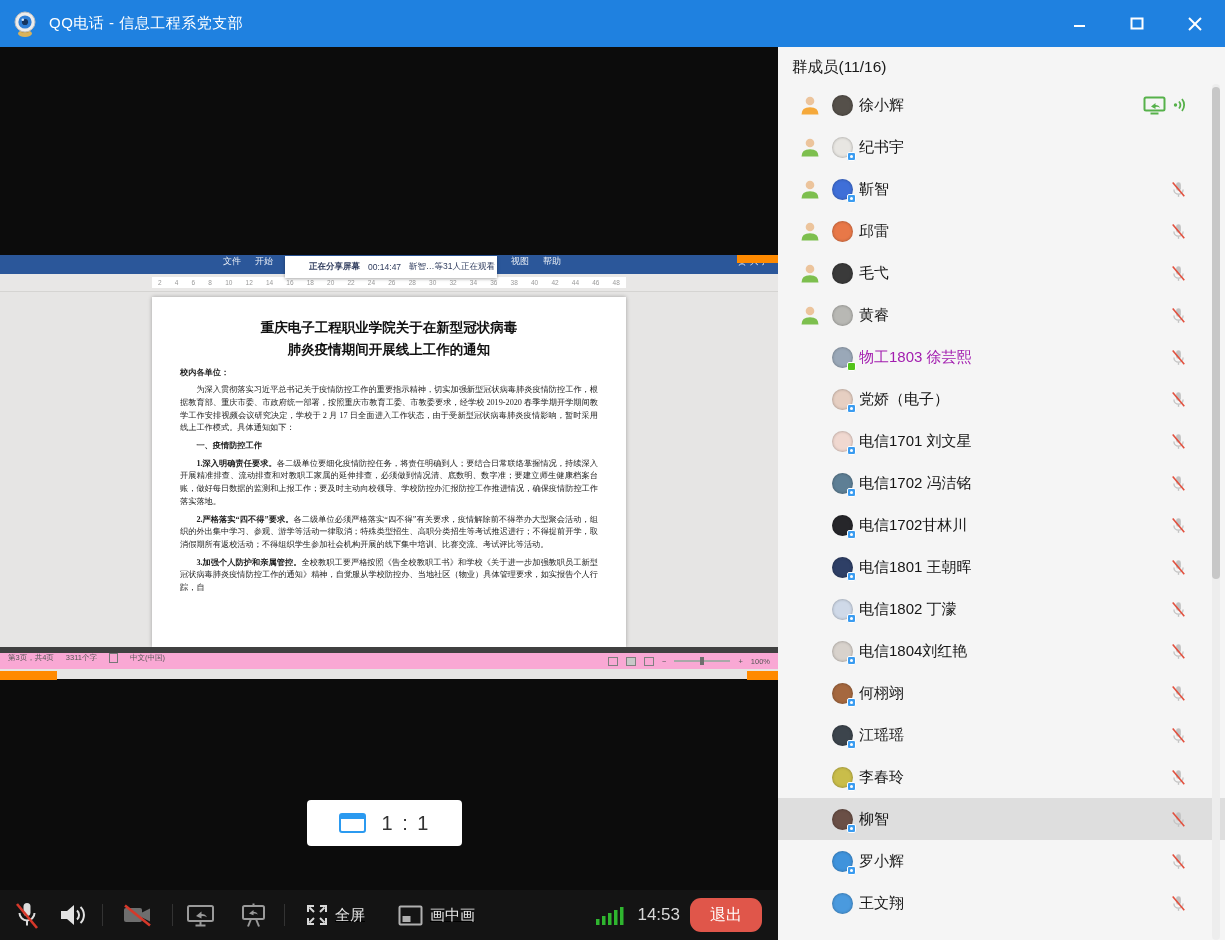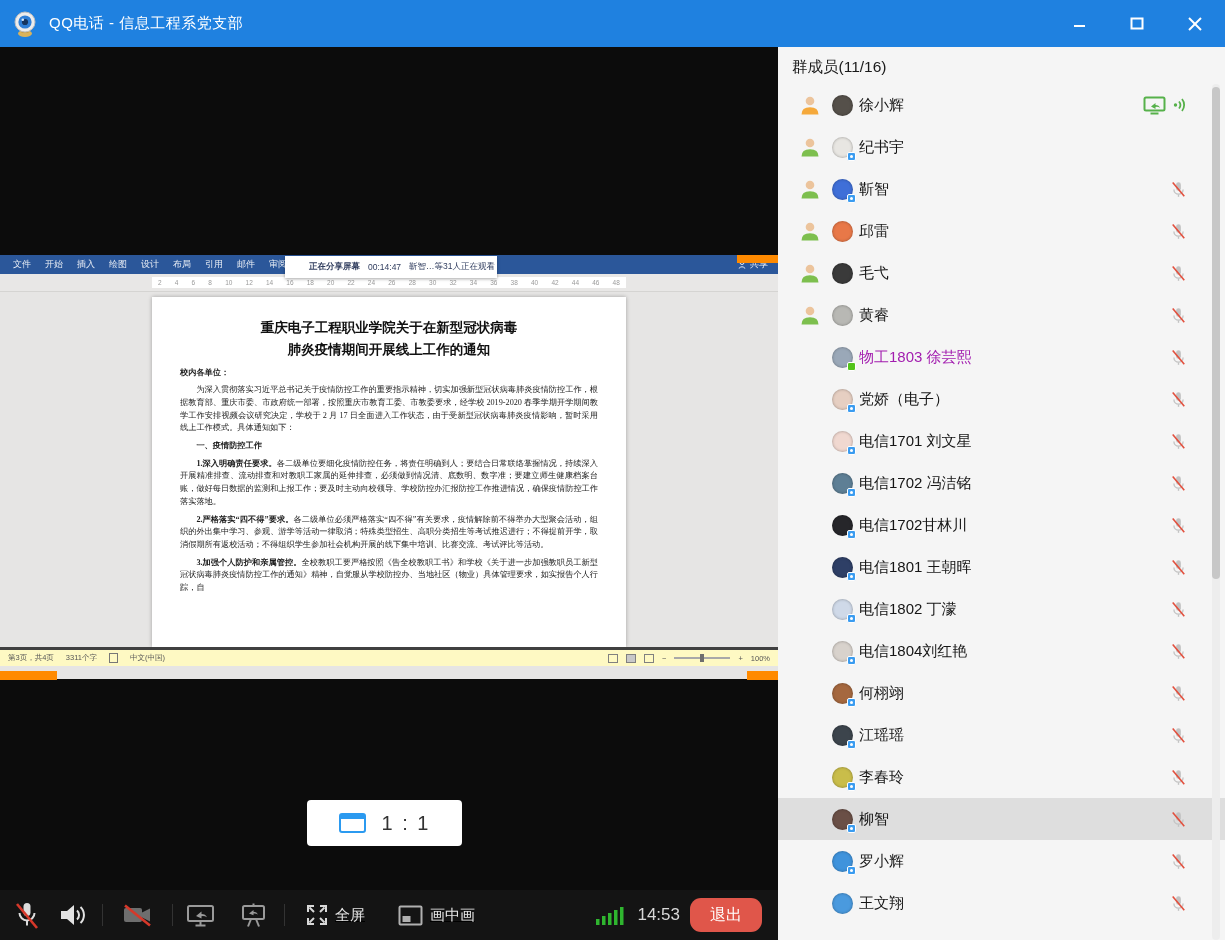--- a/index.html
+++ b/index.html
@@ -41,39 +41,39 @@
   .w-titlebar{position:relative;height:17px;background:#2b579a;}
   .w-qat{position:absolute;left:5px;top:3px;display:flex;gap:7px;}
   .w-qat i{display:block;width:8px;height:9px;background:rgba(255,255,255,.75);border-radius:1px;}
   .w-qat i.rnd{border-radius:50%;width:9px;height:9px;background:rgba(255,255,255,.45);}
   .w-title-left{position:absolute;left:178px;top:3px;font-size:8.5px;color:#ccd7ea;white-space:nowrap;}
   .w-title-right{position:absolute;left:500px;top:3px;font-size:8.5px;color:#ccd7ea;white-space:nowrap;}
   .w-login{position:absolute;right:110px;top:2px;width:30px;height:13px;background:#4a70a9;color:#fff;
            font-size:7.5px;display:flex;align-items:center;justify-content:center;border-radius:1px;}
   .w-btn{position:absolute;top:2px;color:#dfe6f2;font-size:9px;line-height:13px;}
   .w-box{position:absolute;top:5px;width:7px;height:6px;border:1px solid #dfe6f2;}
-  .w-ribbon{position:relative;height:19px;background:#2b579a;display:flex;align-items:center;padding-left:6px;}
+  .w-ribbon{position:relative;height:19px;background:#2b579a;display:flex;align-items:center;padding-left:6px;flex-direction:column;}
   .rtab{font-size:9px;color:#e8edf5;padding:0 7px;cursor:default;}
   .w-search{display:flex;align-items:center;gap:8px;margin-left:8px;font-size:9px;color:#e8edf5;}
   .bulb{width:5px;height:5px;border:1px solid #e8edf5;border-radius:50%;display:inline-block;}
   .w-share{position:absolute;right:10px;display:flex;align-items:center;gap:4px;font-size:9px;color:#e8edf5;}
   .w-ruler{position:relative;height:17px;background:#e8e7e6;border-bottom:1px solid #d5d4d2;}
   #ruler-band{position:absolute;left:152px;top:3px;width:474px;height:11px;background:#fff;
               display:flex;justify-content:space-between;align-items:center;padding:0 6px;box-sizing:border-box;}
   #ruler-band span{font-size:6.5px;color:#9a9a9a;}
   .w-doc{position:relative;height:355px;background:#e6e5e4;overflow:hidden;}
   .page{position:absolute;left:152px;top:5px;width:474px;height:350px;background:#fff;
         box-shadow:0 0 4px rgba(0,0,0,.3);padding:20px 28px;box-sizing:border-box;
         font-family:"Liberation Serif",serif;color:#1c1c1c;overflow:hidden;}
   .doc-title{font-size:13.5px;font-weight:bold;text-align:center;line-height:1.65;color:#111;}
   .doc-p{margin:5px 0 0 0;font-size:8.2px;line-height:1.55;text-align:justify;}
   .doc-p.ind{text-indent:2em;}
   .doc-p b{font-weight:bold;}
-  .w-status{position:relative;height:16px;background:#fef9c3;border-top:3px solid #404040;
-            display:flex;align-items:center;padding:0 8px;gap:12px;font-size:7.5px;color:#555;}
+  .w-status{position:relative;height:16px;background:#f9a8d4;border-top:6px solid #404040;
+            display:flex;padding:0 8px;gap:12px;font-size:7.5px;color:#555;}
   .proof-icon{width:7px;height:8px;border:1px solid #777;display:inline-block;}
   .ws-right{margin-left:auto;display:flex;align-items:center;gap:8px;}
   .vicon{width:8px;height:7px;border:1px solid #808080;display:inline-block;}
   .z-track{width:56px;height:2px;background:#a8a8a8;position:relative;display:inline-block;}
   .z-thumb{position:absolute;left:26px;top:-3px;width:4px;height:8px;background:#6e6e6e;}
 
   
   #share-banner{position:absolute;left:285px;top:209px;width:212px;height:22px;background:#fff;z-index:6;
                 box-shadow:0 1px 3px rgba(0,0,0,.35);display:flex;align-items:center;
                 padding:0 24px;box-sizing:border-box;gap:8px;}

